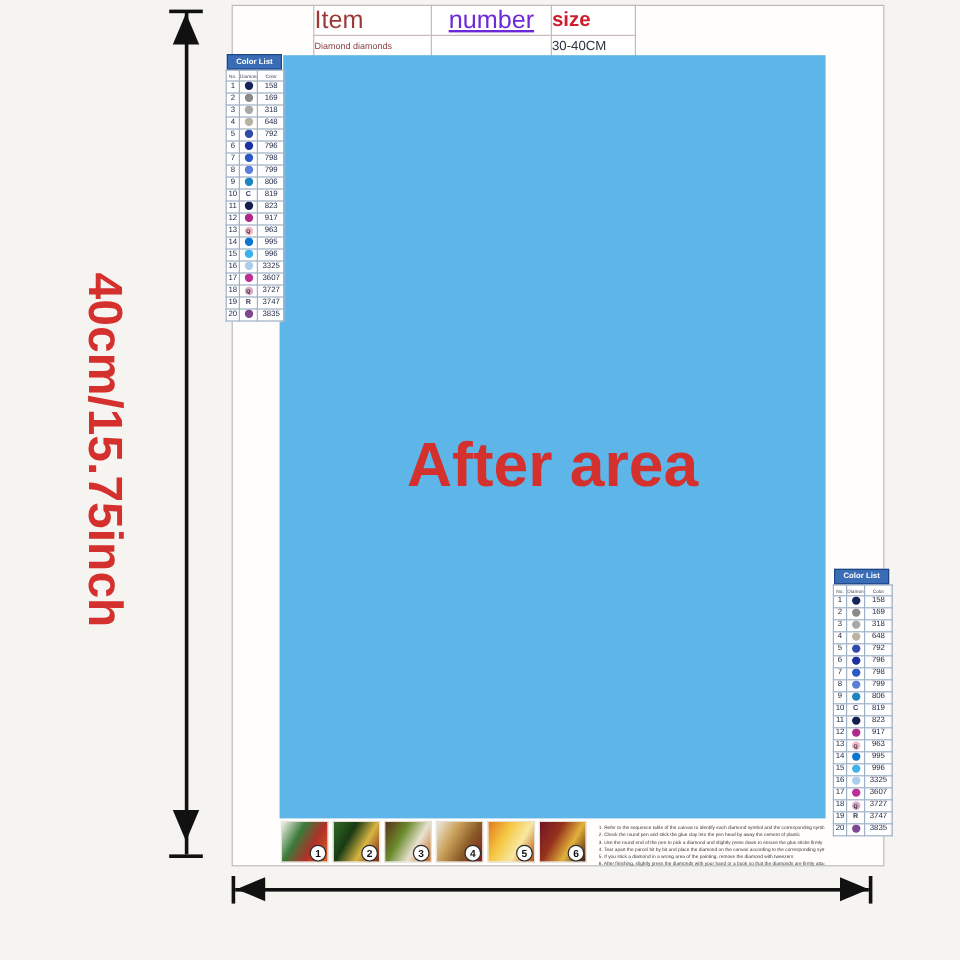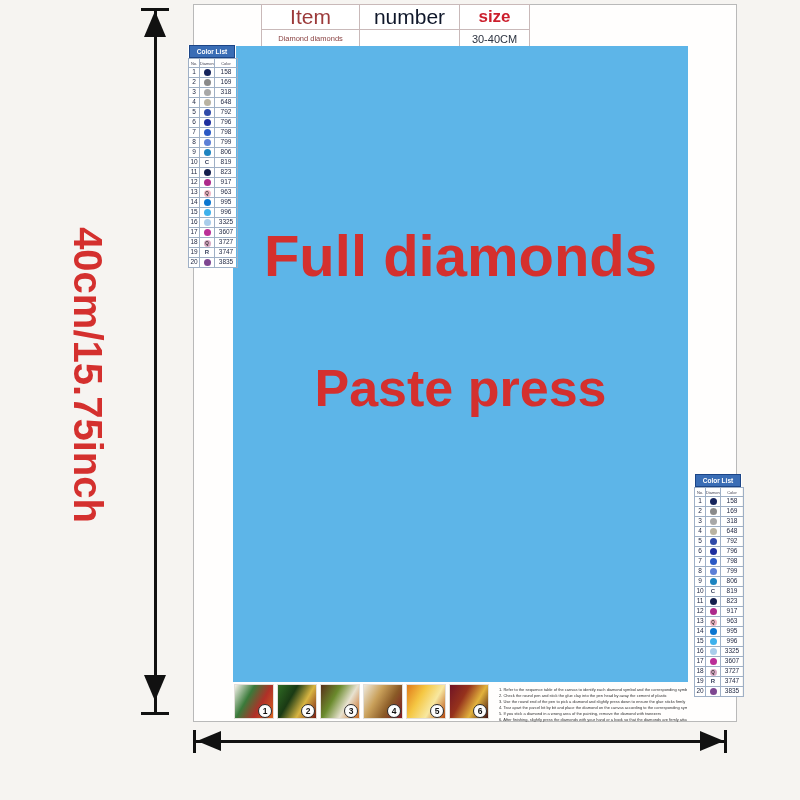--- a/index.html
+++ b/index.html
@@ -6,28 +6,28 @@
   .stage{position:relative;width:800px;height:800px;background:#f6f4f1;overflow:hidden;
          font-family:"Liberation Sans",sans-serif;}
 
   
   .page{position:absolute;left:193px;top:4px;width:544px;height:718px;background:#fffefd;
         border:1px solid #b9b9b9;box-sizing:border-box;}
 
   
   .item-table{position:absolute;left:261px;top:4px;width:268px;border-collapse:collapse;background:#fff;table-layout:fixed;}
   .item-table td{border:1px solid #c9b9b9;box-sizing:border-box;padding:0;overflow:hidden;}
-  .it-item{width:98px;text-align:center;} .it-number{width:100px;} .it-size{width:70px;}
+  .it-item{width:98px;} .it-number{width:100px;} .it-size{width:70px;}
   .hrow td{height:23px;}
   .brow td{height:18px;}
   .h-item{font-size:21px;color:#9c3a3a;padding-left:7px;}
-  .h-number{font-size:21px;color:#0f172a;text-align:center;}
-  .h-size{font-size:17px;font-weight:bold;color:#cc1f2d;text-align:center;}
+  .h-number{font-size:21px;color:#6d28d9;text-align:center;text-decoration:underline;}
+  .h-size{font-size:17px;font-weight:bold;color:#cc1f2d;text-align:left;}
   .b-item{font-size:7.5px;color:#8a4343;padding-left:4px;}
-  .b-size{font-size:11px;color:#2c3340;text-align:center;}
+  .b-size{font-size:11px;color:#2c3340;}
 
   
   .blue-area{position:absolute;left:233px;top:46px;width:455px;height:636px;background:#5db5e8;}
   .paste-line1{position:absolute;left:0;right:0;top:176px;text-align:center;
                font-size:58px;font-weight:bold;color:#d4302e;}
   .paste-line2{position:absolute;left:0;right:0;top:312px;text-align:center;
                font-size:52px;font-weight:bold;color:#d4302e;}
 
   
   .color-list{position:absolute;width:48px;background:#fff;}
@@ -90,22 +90,21 @@
     </tr>
     <tr class="brow">
       <td class="it-item b-item">Diamond diamonds</td>
       <td class="it-number"></td>
       <td class="it-size b-size">30-40CM</td>
     </tr>
   </tbody>
     </table>
 
   <div class="blue-area">
-    <div class="paste-line1">Full diamonds</div>
-    <div class="paste-line2">Paste press</div>
+    <div class="paste-line2">After area</div>
   </div>
 
   <div class="color-list cl-left">
     <div class="cl-title">Color List</div>
     <table class="cl-table">
       <thead>
         <tr>
           <th class="col-no">No.</th>
           <th class="col-sym">Diamond</th>
           <th class="col-code">Color</th>

